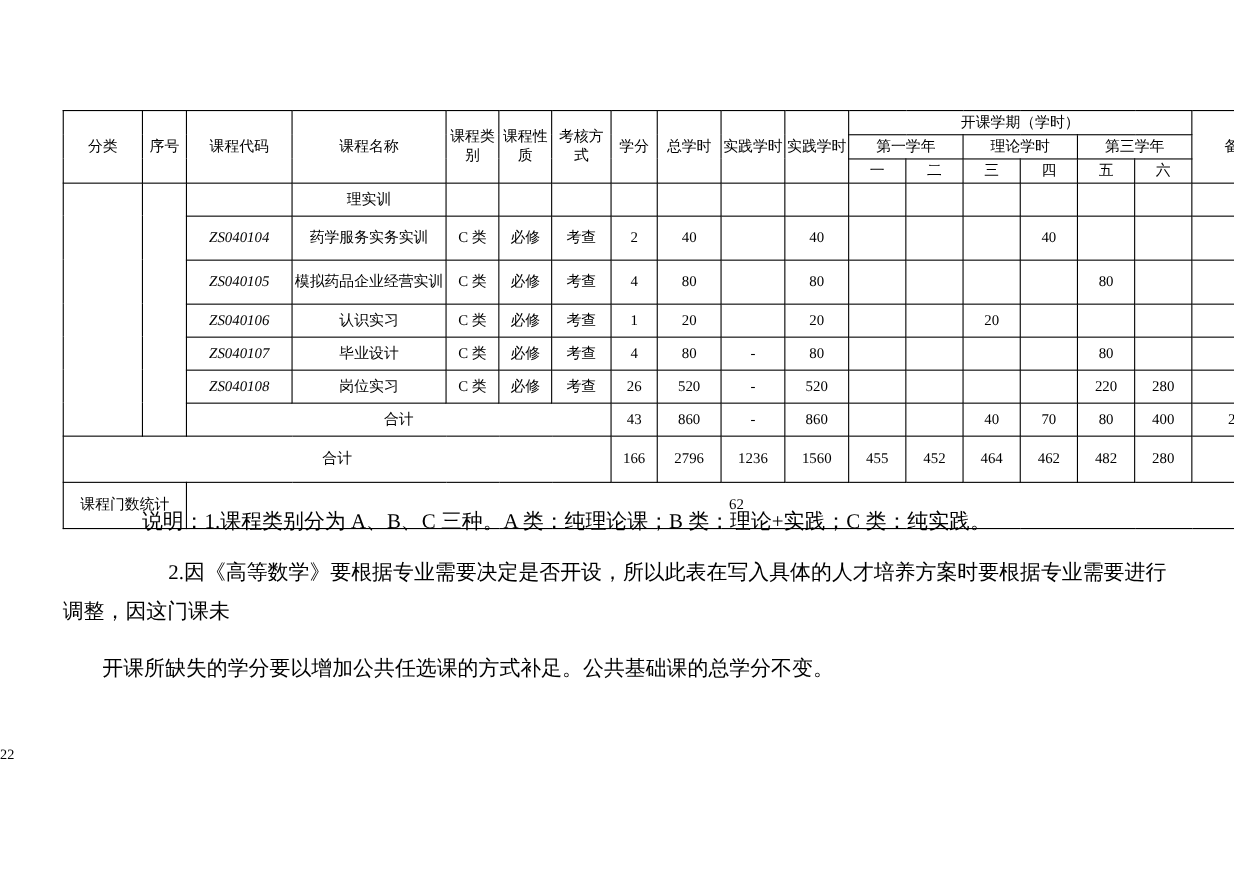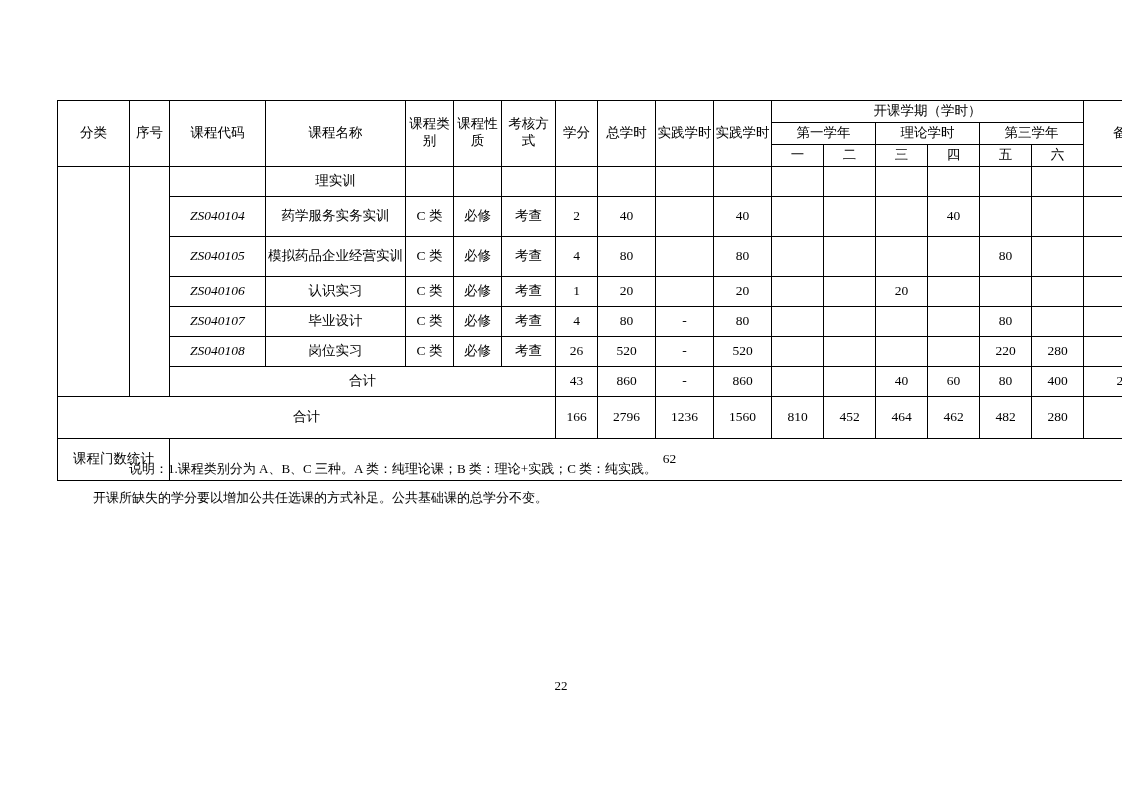--- a/index.html
+++ b/index.html
@@ -41,33 +41,32 @@
   }
   .hdr-cell { font-size: 13.5px; }
   .code-cell { font-family: "Liberation Serif", serif; font-size: 14px; font-style: italic; }
   .tall { height: 40px; }
   .row-normal td { height: 25px; }
   .twoline { line-height: 1.2; }
   .note {
     position: absolute;
     left: 57px;
     width: 1010px;
-    font-size: 13px;
+    font-size: 19px;
     line-height: 1.9;
     font-family: "Liberation Serif", serif;
   }
   .note p { margin: 0; }
   .note .p1 { text-indent: 72px; }
   .note .p2 { text-indent: 96px; margin-top: 10px;}
-  .note .p3 { text-indent: 0px; padding-left: 36px; margin-top: 4px;}
+  .note .p3 { text-indent: 0px; padding-left: 36px; margin-top: 16px;}
   .pagenum {
     position: absolute;
     left: 0;
     width: 1122px;
-    text-align: center;
     font-size: 13px;
     font-family: "Liberation Serif", serif;
   }
   .nowrapc { white-space: nowrap; }
 </style>
 </head>
 <body>
 
 <div class="page">
 
@@ -241,48 +240,49 @@
 
         <tr class="row-normal">
           <td colspan="5">合计</td>
           <td>43</td>
           <td>860</td>
           <td>-</td>
           <td>860</td>
           <td></td>
           <td></td>
           <td>40</td>
-          <td>60</td>
+          <td>70</td>
           <td>80</td>
           <td>400</td>
           <td>280</td>
         </tr>
 
         <tr style="height:42px">
           <td colspan="7">合计</td>
           <td style="line-height:1.0">166</td>
           <td>2796</td>
           <td>1236</td>
           <td>1560</td>
-          <td>810</td>
+          <td>455</td>
           <td>452</td>
           <td>464</td>
           <td>462</td>
           <td>482</td>
           <td>280</td>
           <td></td>
         </tr>
 
         <tr style="height:42px">
           <td colspan="2">课程门数统计</td>
           <td colspan="16">62</td>
         </tr>
       </tbody>
     </table>
   </div>
 
   <div class="note" style="top:457px">
     <p class="p1">说明：1.课程类别分为 A、B、C 三种。A 类：纯理论课；B 类：理论+实践；C 类：纯实践。</p>
+    <p class="p2">2.因《高等数学》要根据专业需要决定是否开设，所以此表在写入具体的人才培养方案时要根据专业需要进行调整，因这门课未</p>
     <p class="p3">开课所缺失的学分要以增加公共任选课的方式补足。公共基础课的总学分不变。</p>
   </div>
 
   <div class="pagenum" style="top:678px">22</div>
 </div>
 
 </body></html>

